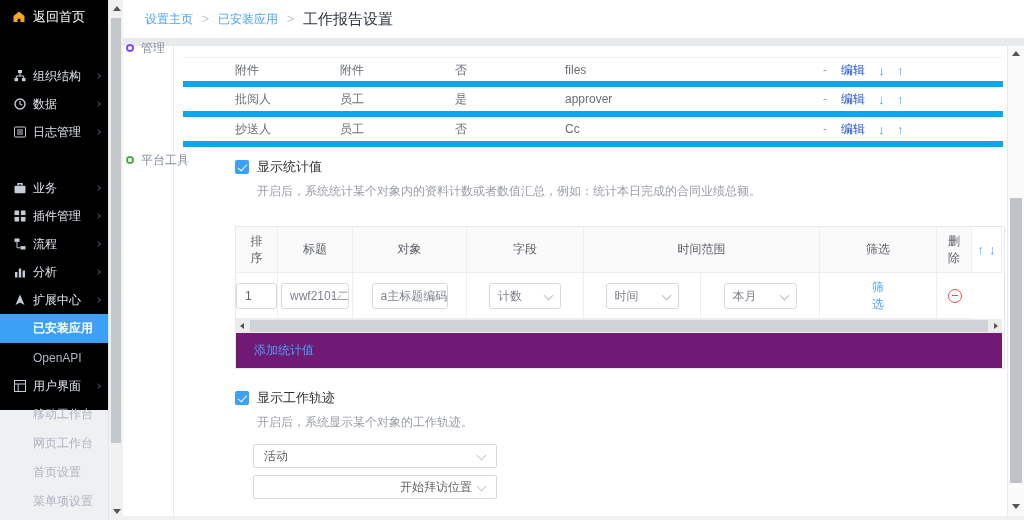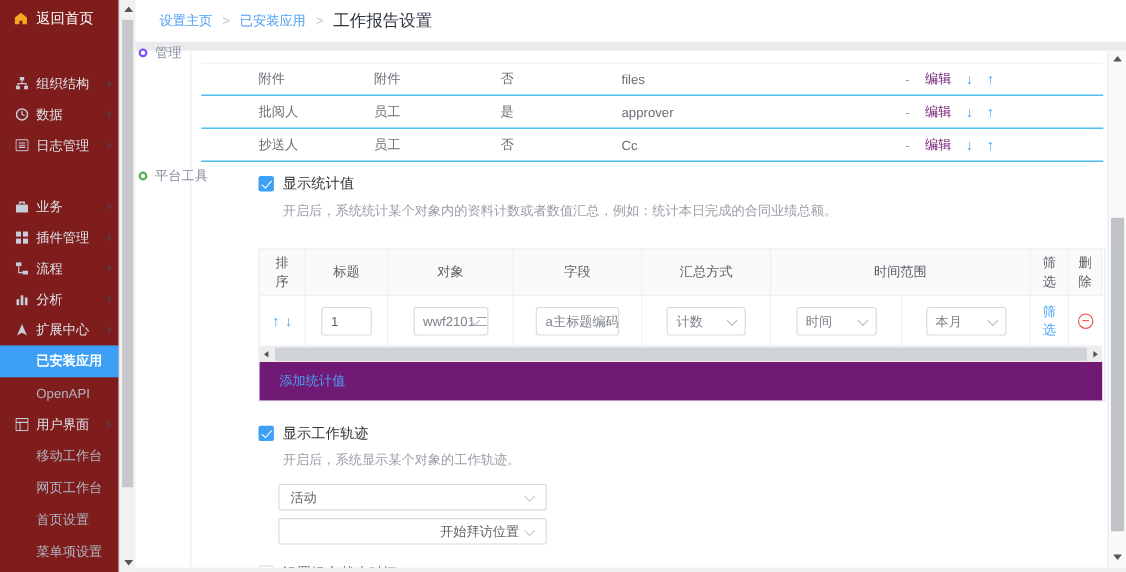--- a/index.html
+++ b/index.html
@@ -1,20 +1,20 @@
 <!DOCTYPE html>
 <html><head>
 <meta charset="utf-8">
 <style>
   * { margin:0; padding:0; box-sizing:border-box; }
   html,body { width:1024px; height:520px; overflow:hidden; }
   body { position:relative; background:#eef0f2; font-family:"Liberation Sans","DejaVu Sans",sans-serif; font-size:12px; color:#333; }
 
   
-  .sidebar { position:absolute; left:0; top:0; width:108px; height:520px; background:#7f1d1d; z-index:2; }
+  .sidebar { position:absolute; left:0; top:0; width:108px; height:410px; background:#000000; z-index:2; }
   .sb-home { display:flex; align-items:center; gap:8px; height:34px; padding-left:13px; color:#fff; font-size:13px; cursor:pointer; }
   .sb-item { position:relative; display:flex; align-items:center; gap:7px; height:28px; padding-left:14px; color:#dfe3ea; font-size:12px; cursor:pointer; white-space:nowrap; }
   .sb-item.section { color:#868d9c; cursor:default; }
   .sb-item.sub { padding-left:33px; color:#aeb4c1; height:29px; }
   .sb-item.sub.active { background:#3da0f7; color:#fff; font-weight:bold; }
   .ring { width:8px; height:8px; border-radius:50%; border:2px solid #7c4dff; flex:0 0 auto; }
   .ring.green { border-color:#4caf50; }
   .sb-ic { width:12px; height:12px; flex:0 0 auto; display:inline-block; }
   .sb-chev { position:absolute; right:8px; top:12px; width:4px; height:4px; border-right:1px solid #434b5c; border-bottom:1px solid #434b5c; transform:rotate(-45deg); }
 
@@ -31,26 +31,26 @@
   .crumb-link { color:#4aa0f5; font-size:12px; cursor:pointer; }
   .crumb-sep { color:#c0c4cc; font-size:12px; }
   .crumb-current { color:#2f3441; font-size:15px; }
   .gapband { height:8px; background:#e9eaec; }
 
   .content { position:relative; width:884px; height:470px; background:#fff; overflow:hidden; }
   .rail { position:absolute; left:50px; top:0; bottom:0; border-left:1px solid #ececec; }
 
   
   .fields-table { margin:11px 0 0 60px; width:820px; }
-  .f-row { position:relative; height:30px; border-bottom:1px solid #0ea5e9; font-size:12px; color:#6a6e76; }
+  .f-row { position:relative; height:30px; border-bottom:6px solid #0ea5e9; font-size:12px; color:#6a6e76; }
   .f-row:first-child { border-top:1px solid #f0f0f0; }
   .f-row span { position:absolute; top:50%; transform:translateY(-50%); }
   .fc1 { left:52px; } .fc2 { left:157px; } .fc3 { left:272px; } .fc4 { left:382px; }
   .fdash { left:640px; color:#9aa0a8; }
-  .fedit { left:658px; color:#701a75; cursor:pointer; }
+  .fedit { left:658px; color:#1d4ed8; cursor:pointer; }
   .fdown { left:695px; color:#4aa0f5; font-size:13px; cursor:pointer; }
   .fup { left:714px; color:#4aa0f5; font-size:13px; cursor:pointer; }
 
   .section { margin-left:112px; }
   .chk-row { display:flex; align-items:center; gap:8px; }
   .chk { width:14px; height:14px; border-radius:2px; position:relative; cursor:pointer; flex:0 0 auto; }
   .chk.checked { background:#3da0f7; }
   .chk.checked::after { content:""; position:absolute; left:4.6px; top:1.6px; width:4px; height:8px; border-right:1.5px solid #fff; border-bottom:1.5px solid #fff; transform:rotate(42deg); }
   .chk.un { background:#fff; border:1px solid #d9d9d9; }
   .chk-label { font-size:13px; color:#303133; }
@@ -283,21 +283,20 @@
         <span class="chk checked"></span>
         <span class="chk-label">显示统计值</span>
       </div>
       <div class="desc">开启后，系统统计某个对象内的资料计数或者数值汇总，例如：统计本日完成的合同业绩总额。</div>
 
       <div class="stats-table">
         <div class="hcell">排序</div>
         <div class="hcell">标题</div>
         <div class="hcell">对象</div>
         <div class="hcell">字段</div>
-        <div class="hcell">汇总方式</div>
         <div class="hcell span2">时间范围</div>
         <div class="hcell">筛选</div>
         <div class="hcell">删除</div>
 
         <div class="bcell sortarrows">
           <i>↑</i>
           <i>↓</i>
         </div>
         <div class="bcell">
           <div class="inputbox">1</div>

